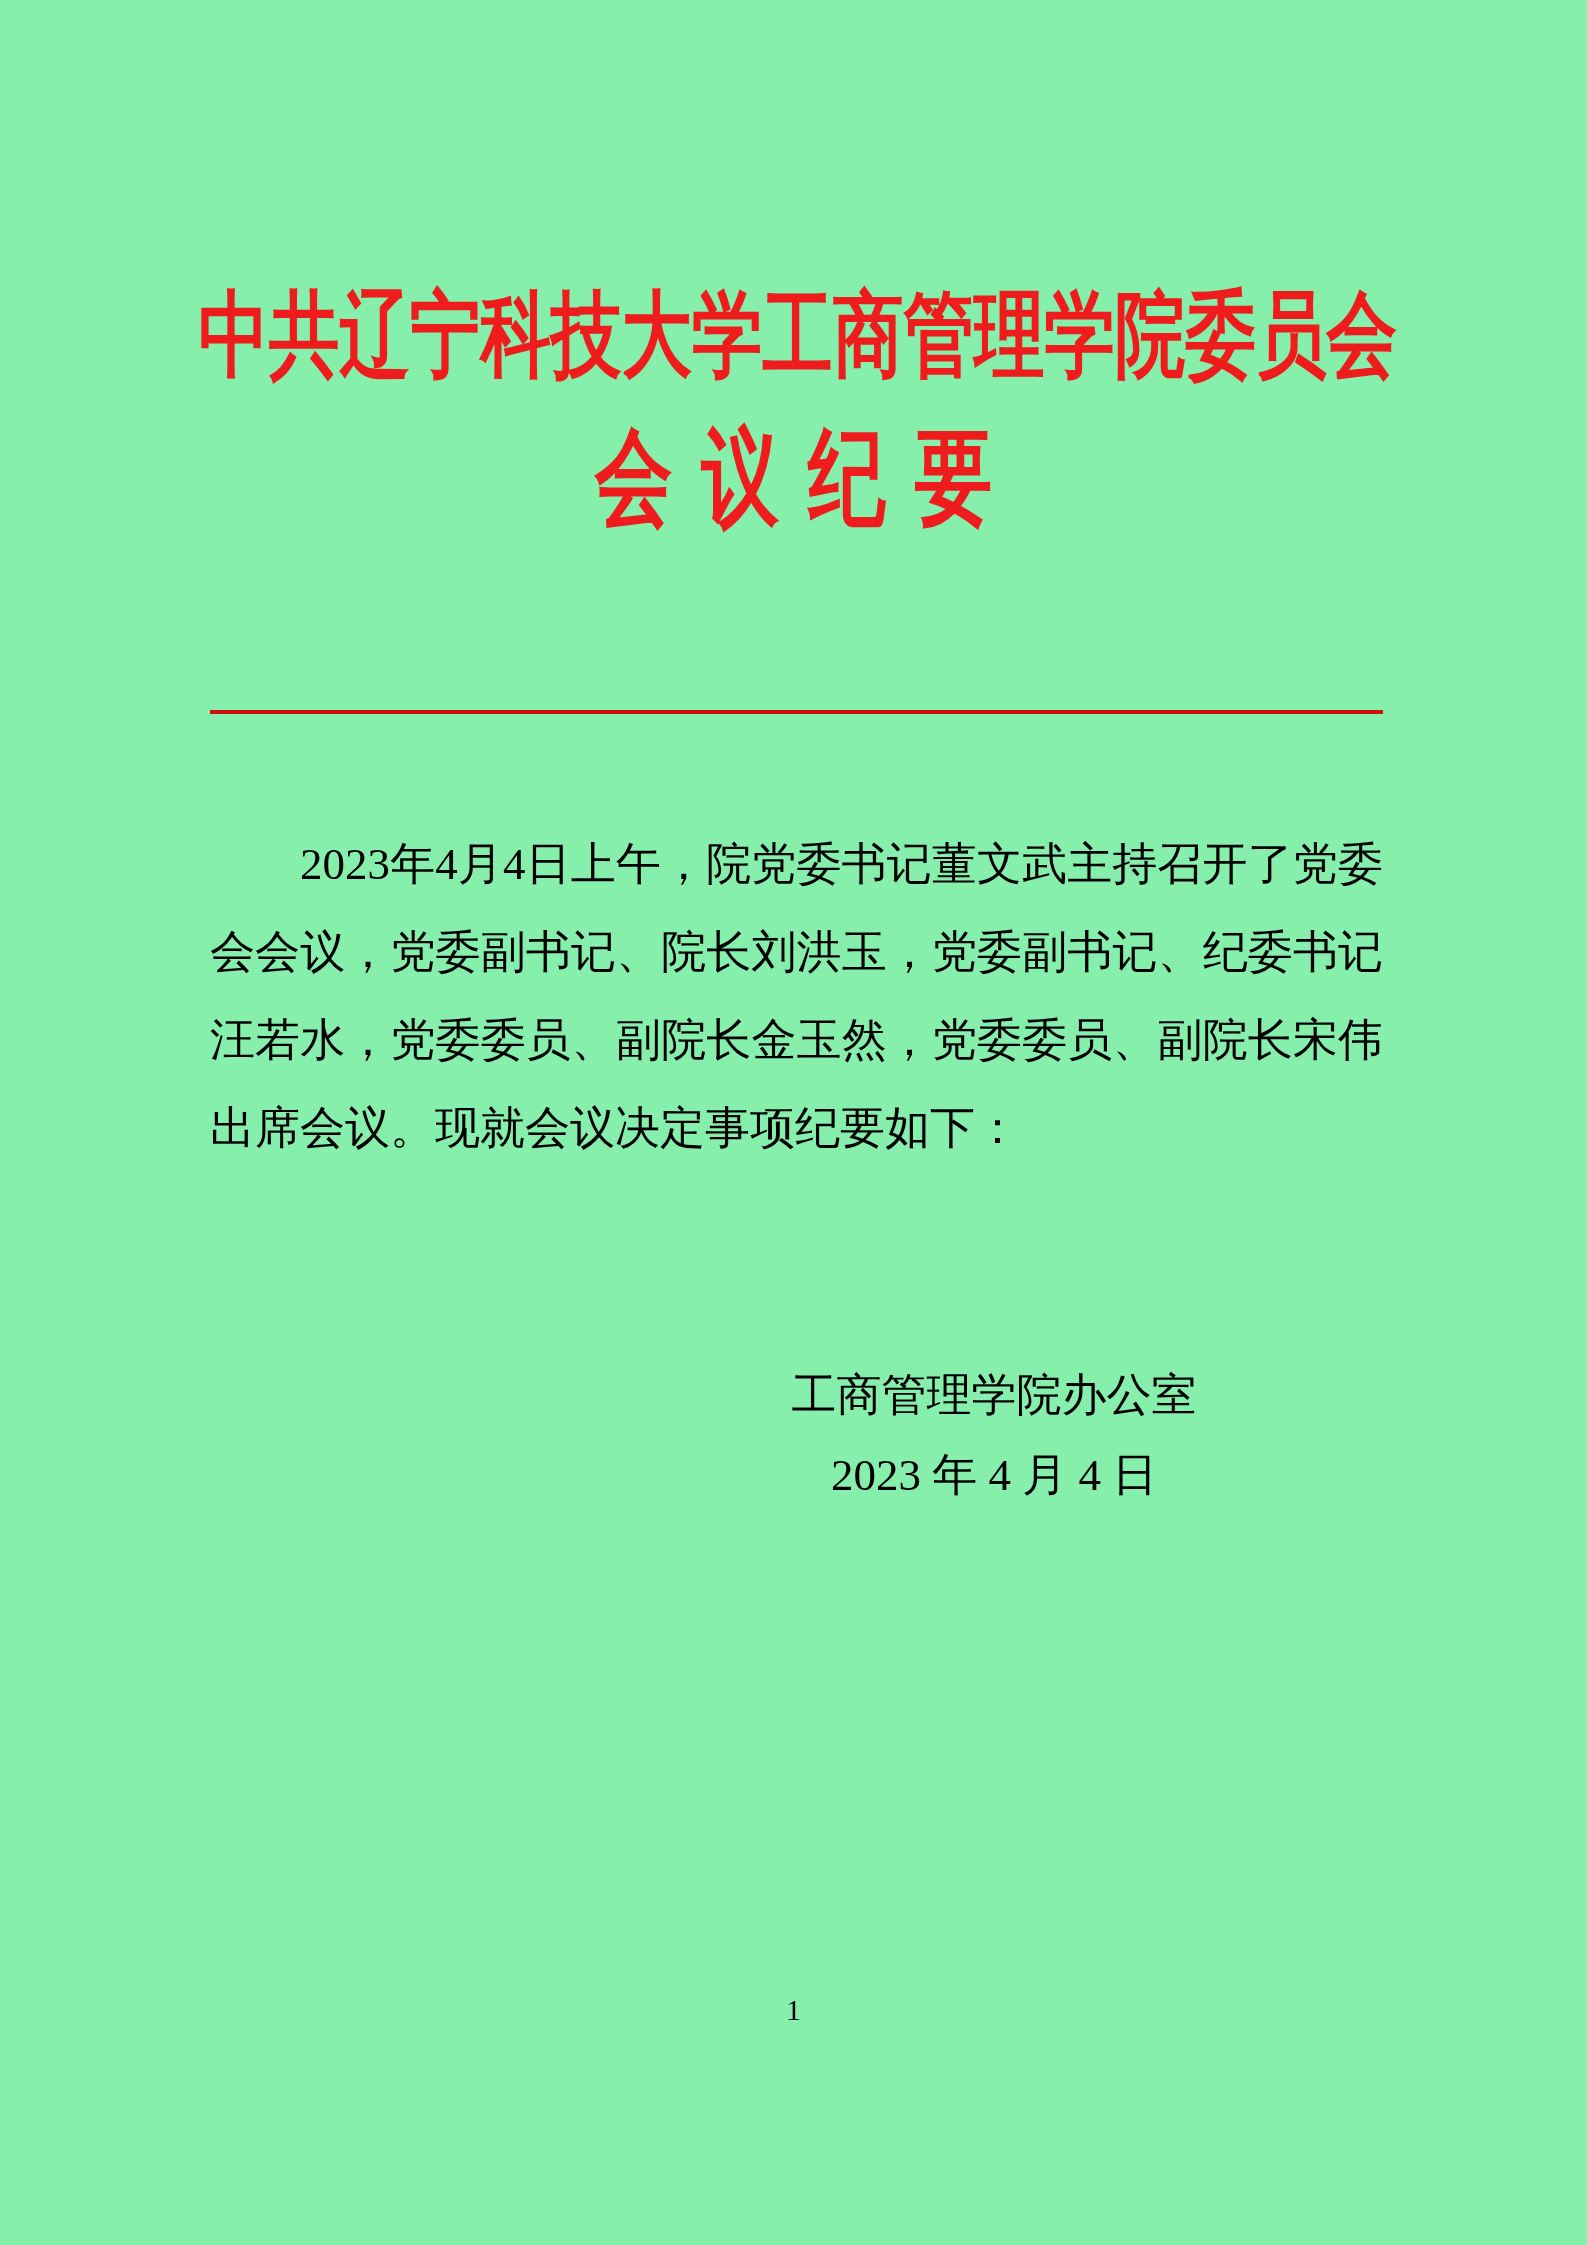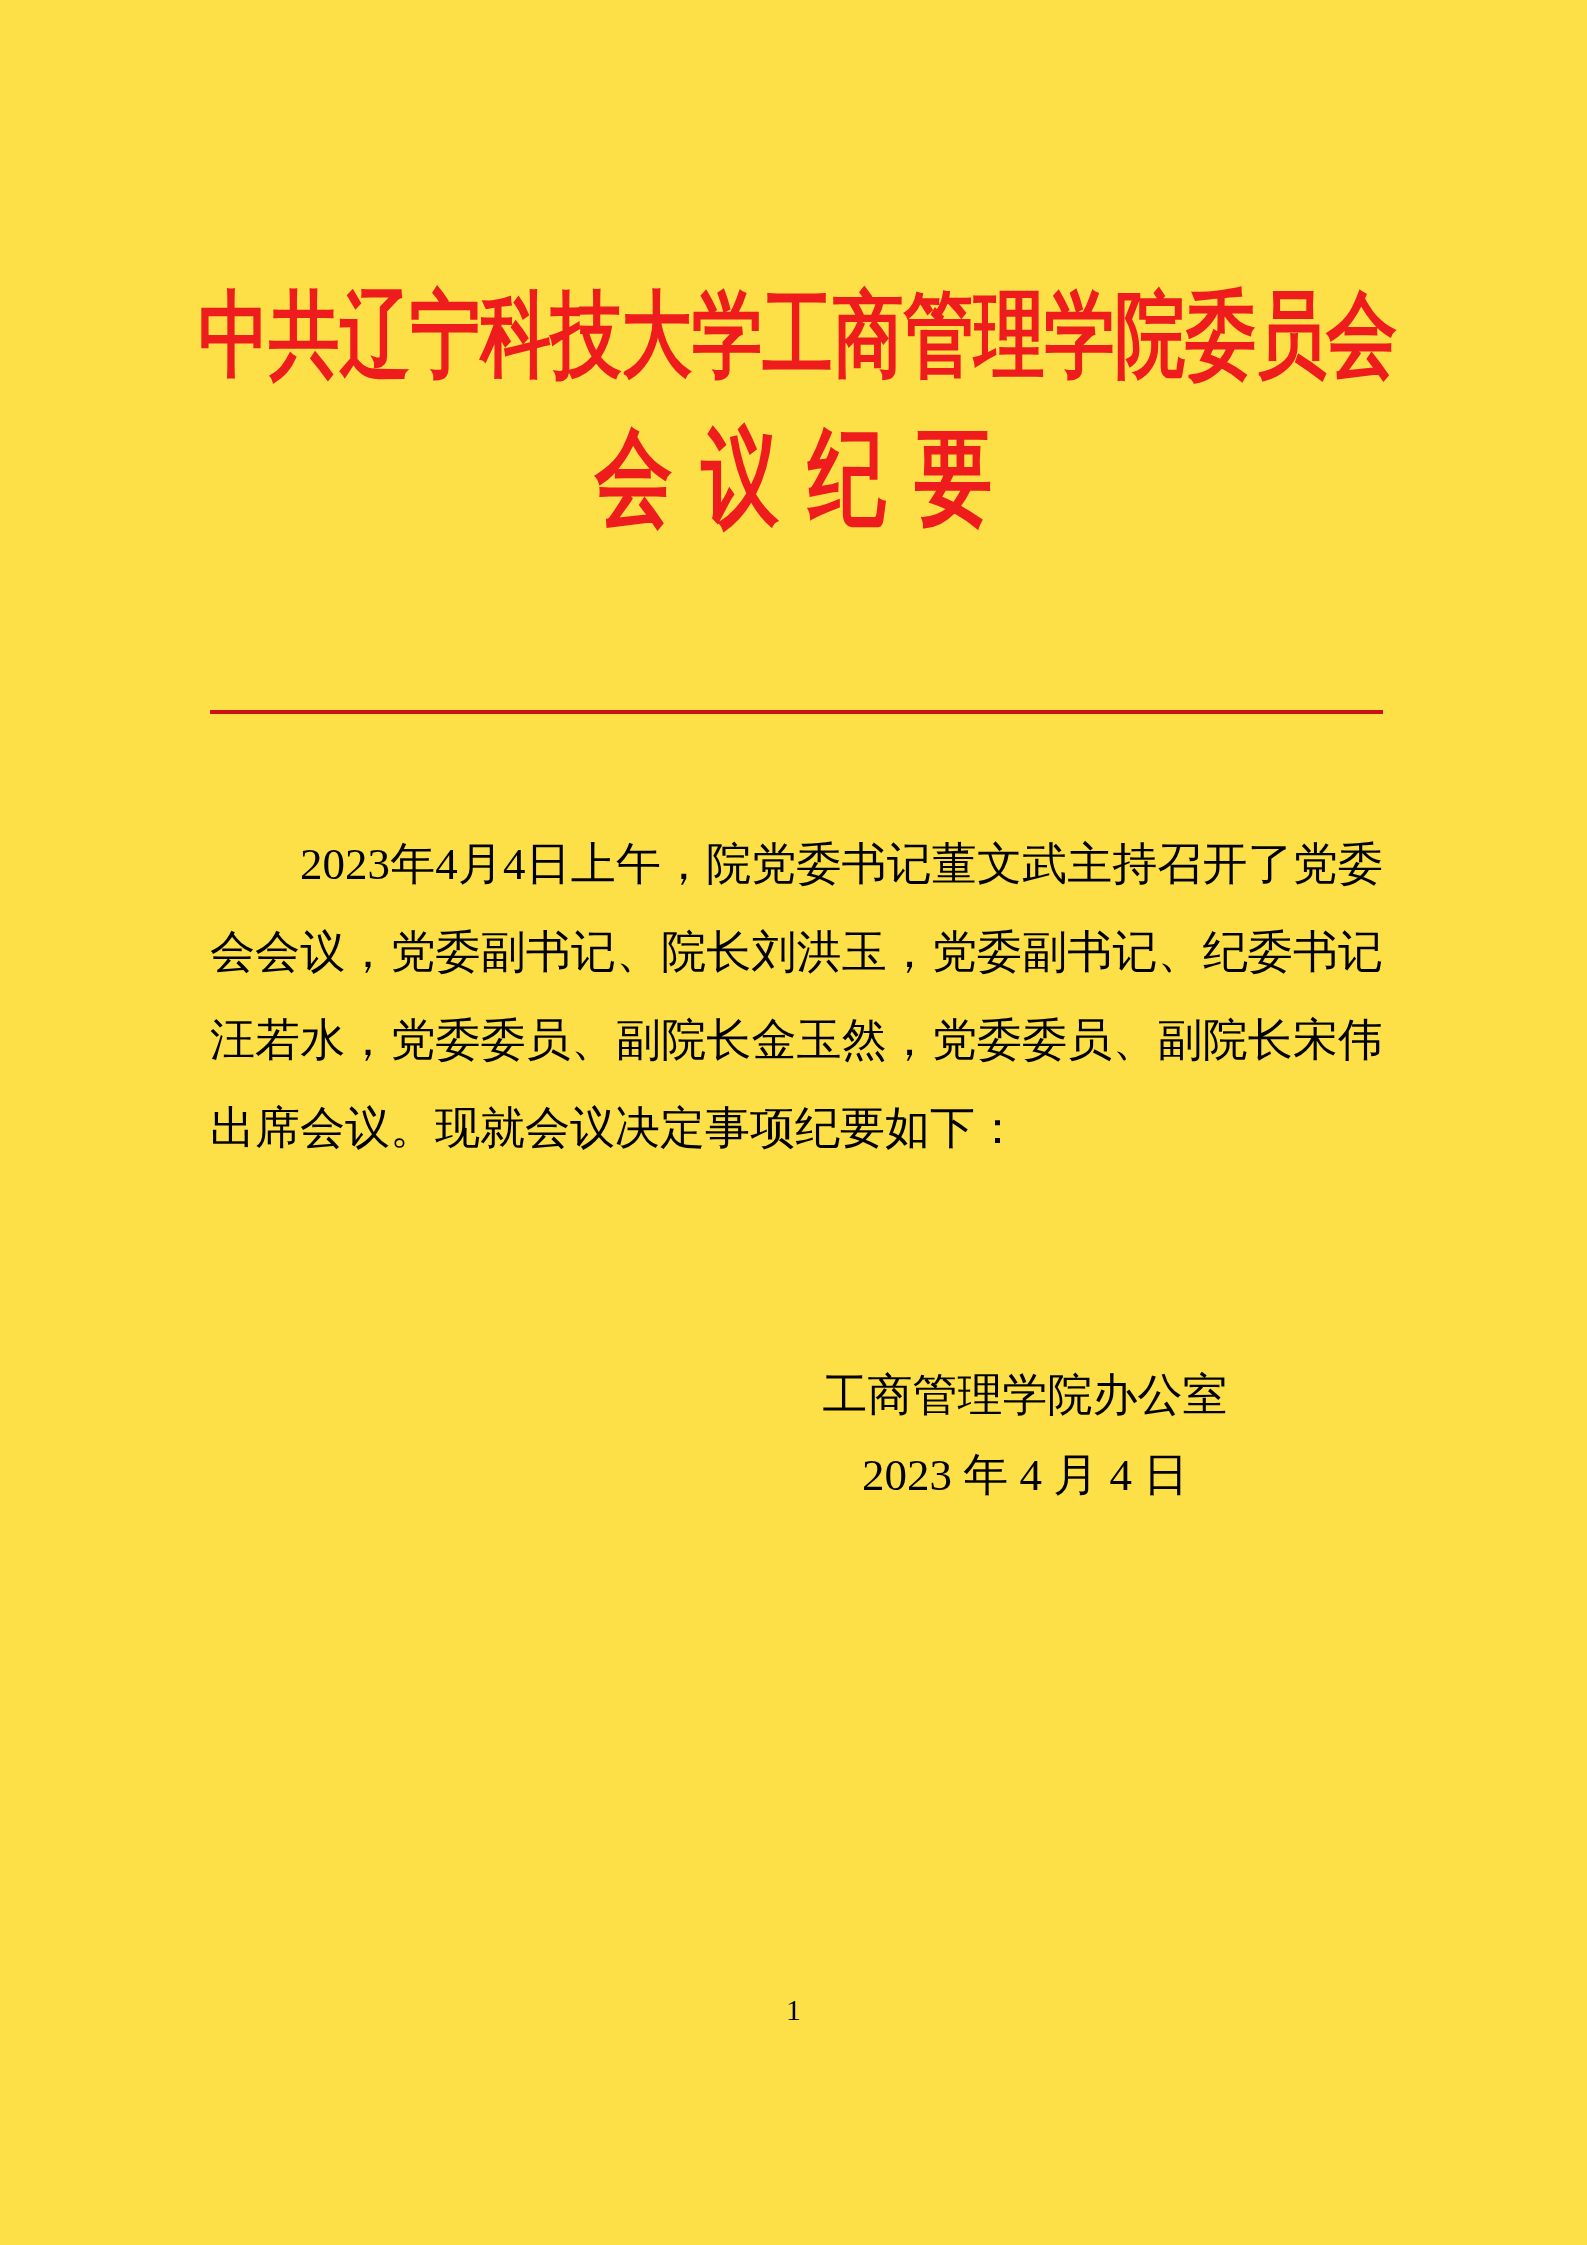--- a/index.html
+++ b/index.html
@@ -4,21 +4,21 @@
 <style>
   html, body {
     margin: 0;
     padding: 0;
     background: #ffffff;
   }
   .page {
     position: relative;
     width: 1587px;
     height: 2245px;
-    background: #fde047;
+    background: #86efac;
     overflow: hidden;
     color: #000000;
   }
   .org-title {
     position: absolute;
     top: 288px;
     left: 0;
     width: 100%;
     margin: 0;
     text-align: center;
@@ -82,21 +82,21 @@
     text-align: justify;
     color: #000000;
   }
   .doc-body p {
     margin: 0;
     text-indent: 2em;
   }
   .signature {
     position: absolute;
     top: 1355px;
-    left: 765px;
+    left: 734px;
     width: 520px;
     text-align: center;
     font-family: "Liberation Serif", serif;
     font-size: 45px;
     line-height: 80px;
     color: #000000;
     white-space: nowrap;
   }
   .page-number {
     position: absolute;

